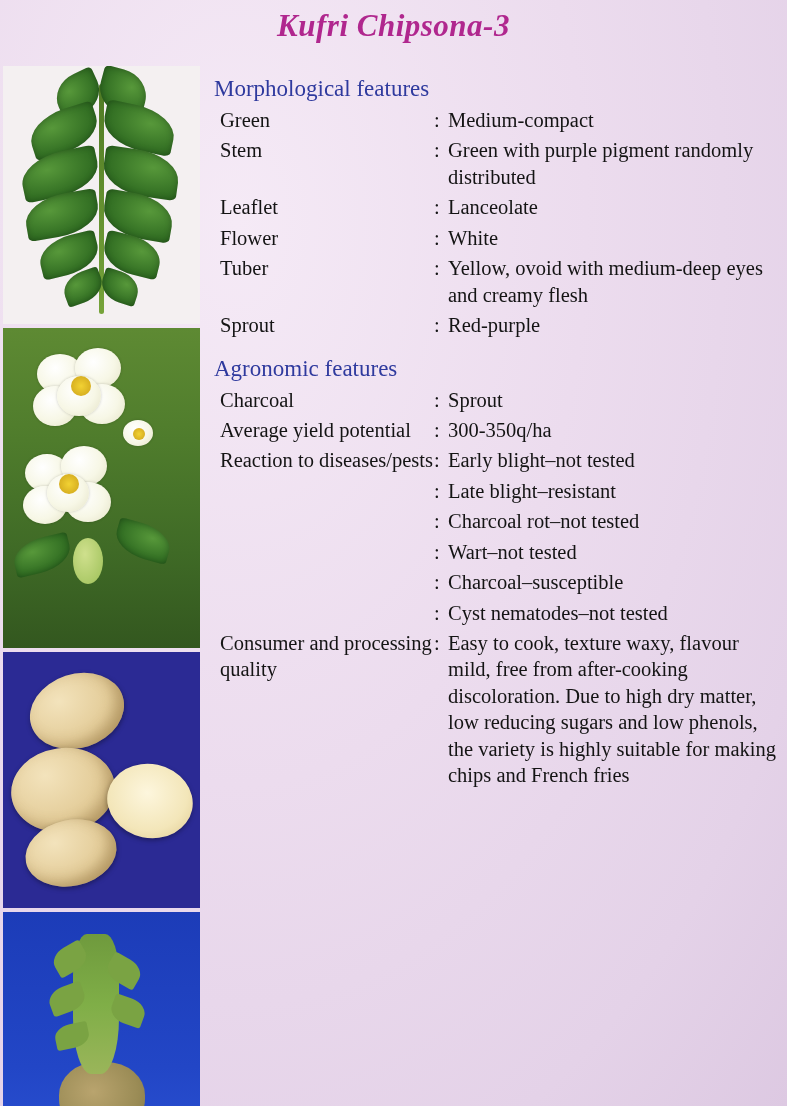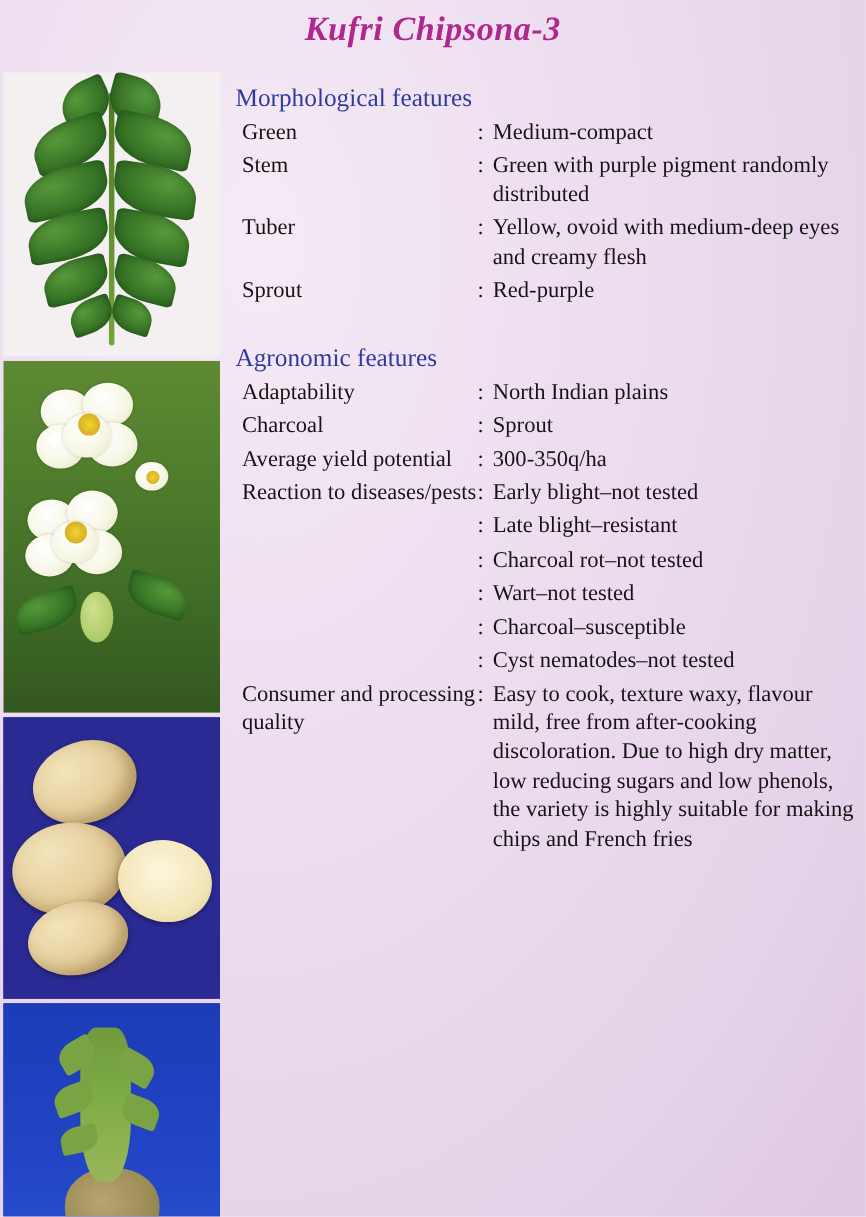--- a/index.html
+++ b/index.html
@@ -139,21 +139,21 @@
     top: 76px;
     width: 570px;
   }
   .section-head {
     color: #2f3a9e;
     font-weight: normal;
     font-size: 23px;
     margin: 0 0 4px 0;
     font-family: "Liberation Serif", serif;
   }
-  .section-head.second { margin-top: 32px; }
+  .section-head.second { margin-top: 14px; }
 
   table.spec {
     border-collapse: collapse;
     width: 566px;
     margin-left: 6px;
   }
   table.spec td {
     vertical-align: top;
     font-size: 20.5px;
     line-height: 1.29;
@@ -250,40 +250,45 @@
         <td class="label">Green</td>
         <td class="colon">:</td>
         <td class="value">Medium-compact</td>
       </tr>
       <tr>
         <td class="label">Stem</td>
         <td class="colon">:</td>
         <td class="value">Green with purple pigment randomly distributed</td>
       </tr>
       <tr>
+        <td class="label">Leaflet</td>
+        <td class="colon">:</td>
+        <td class="value">Lanceolate</td>
+      </tr>
+      <tr>
+        <td class="label">Flower</td>
+        <td class="colon">:</td>
+        <td class="value">White</td>
+      </tr>
+      <tr>
         <td class="label">Tuber</td>
         <td class="colon">:</td>
         <td class="value">Yellow, ovoid with medium-deep eyes and creamy flesh</td>
       </tr>
       <tr>
         <td class="label">Sprout</td>
         <td class="colon">:</td>
         <td class="value">Red-purple</td>
       </tr>
     </tbody>
       </table>
 
     <div class="section-head second">Agronomic features</div>
     <table class="spec">
       <tbody>
-          <tr>
-        <td class="label">Adaptability</td>
-        <td class="colon">:</td>
-        <td class="value">North Indian plains</td>
-      </tr>
       <tr>
         <td class="label">Charcoal</td>
         <td class="colon">:</td>
         <td class="value">Sprout</td>
       </tr>
       <tr>
         <td class="label">Average yield potential</td>
         <td class="colon">:</td>
         <td class="value">300-350q/ha</td>
       </tr>

